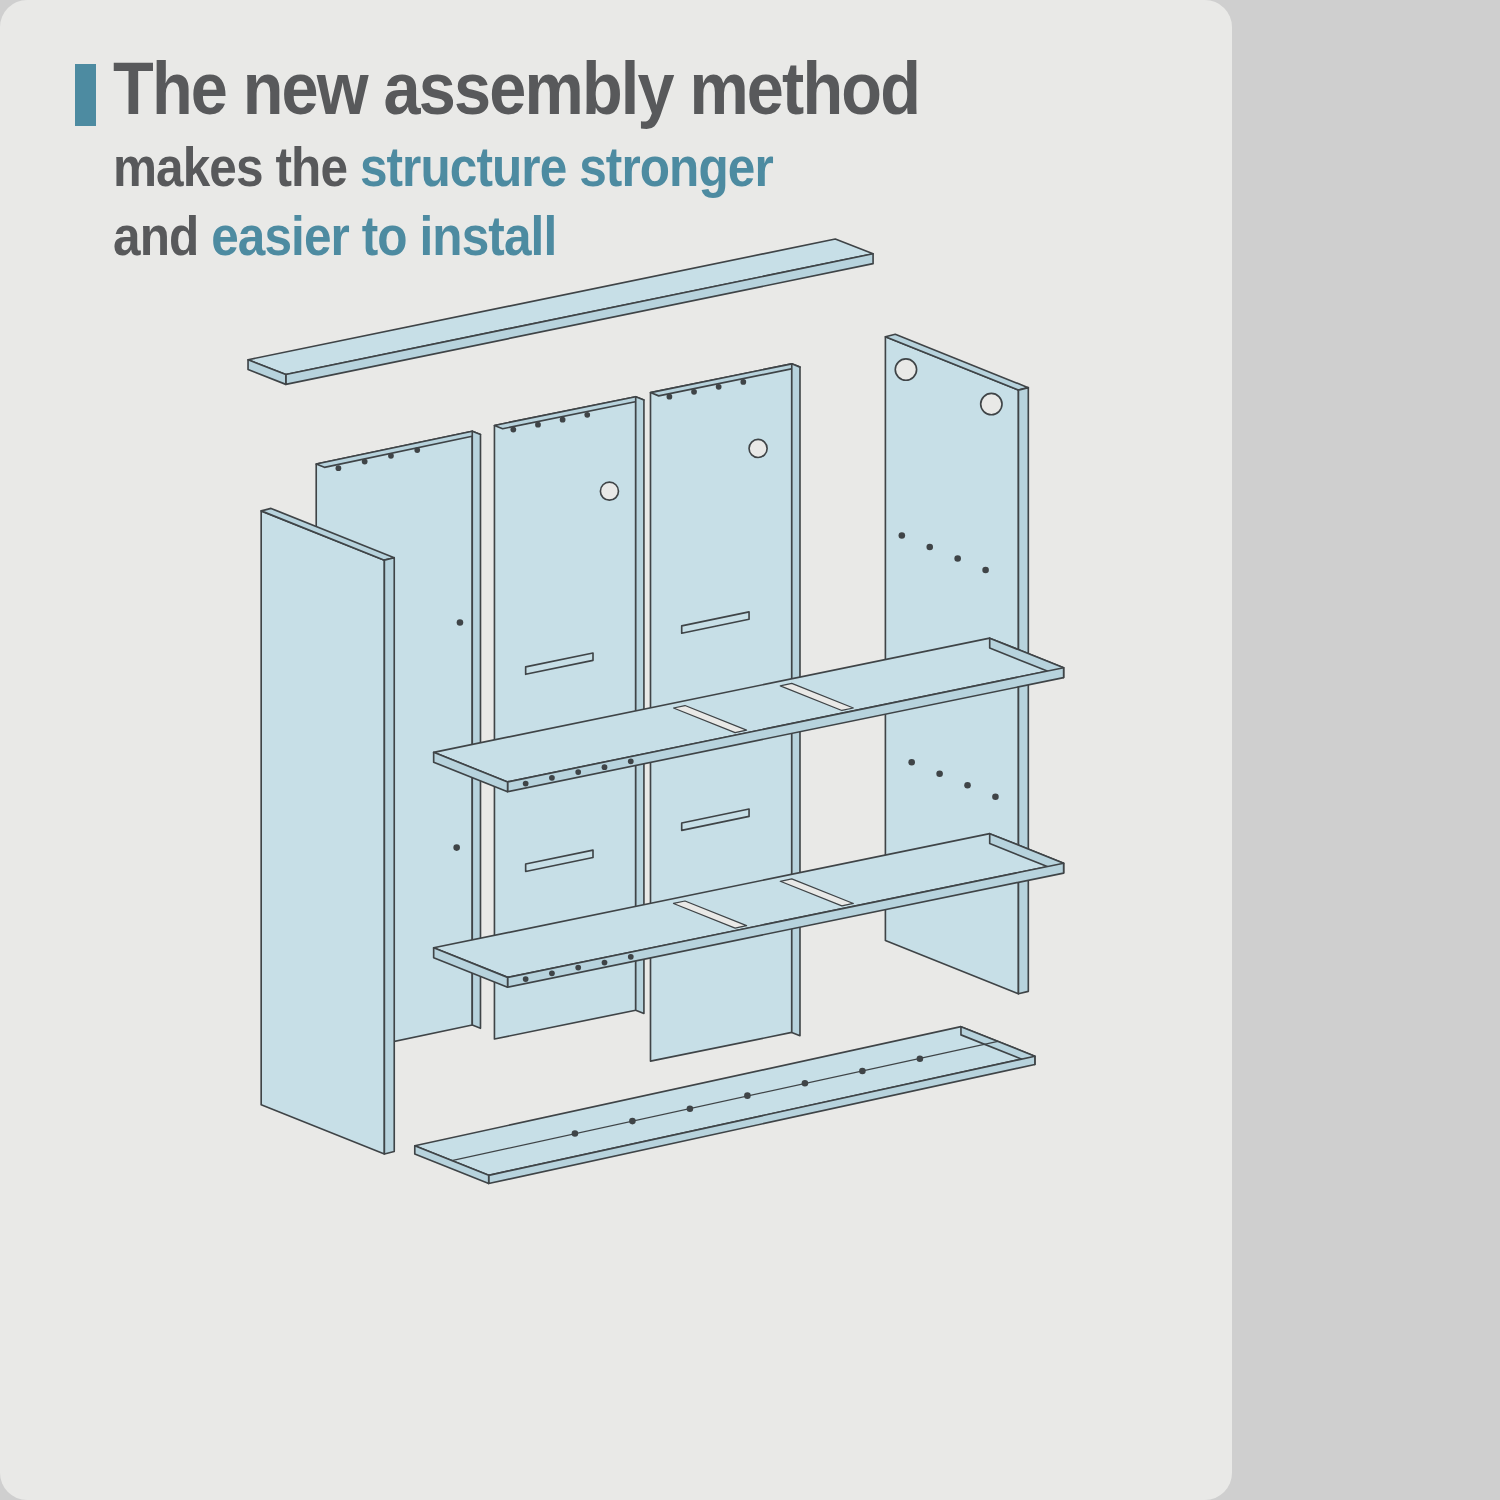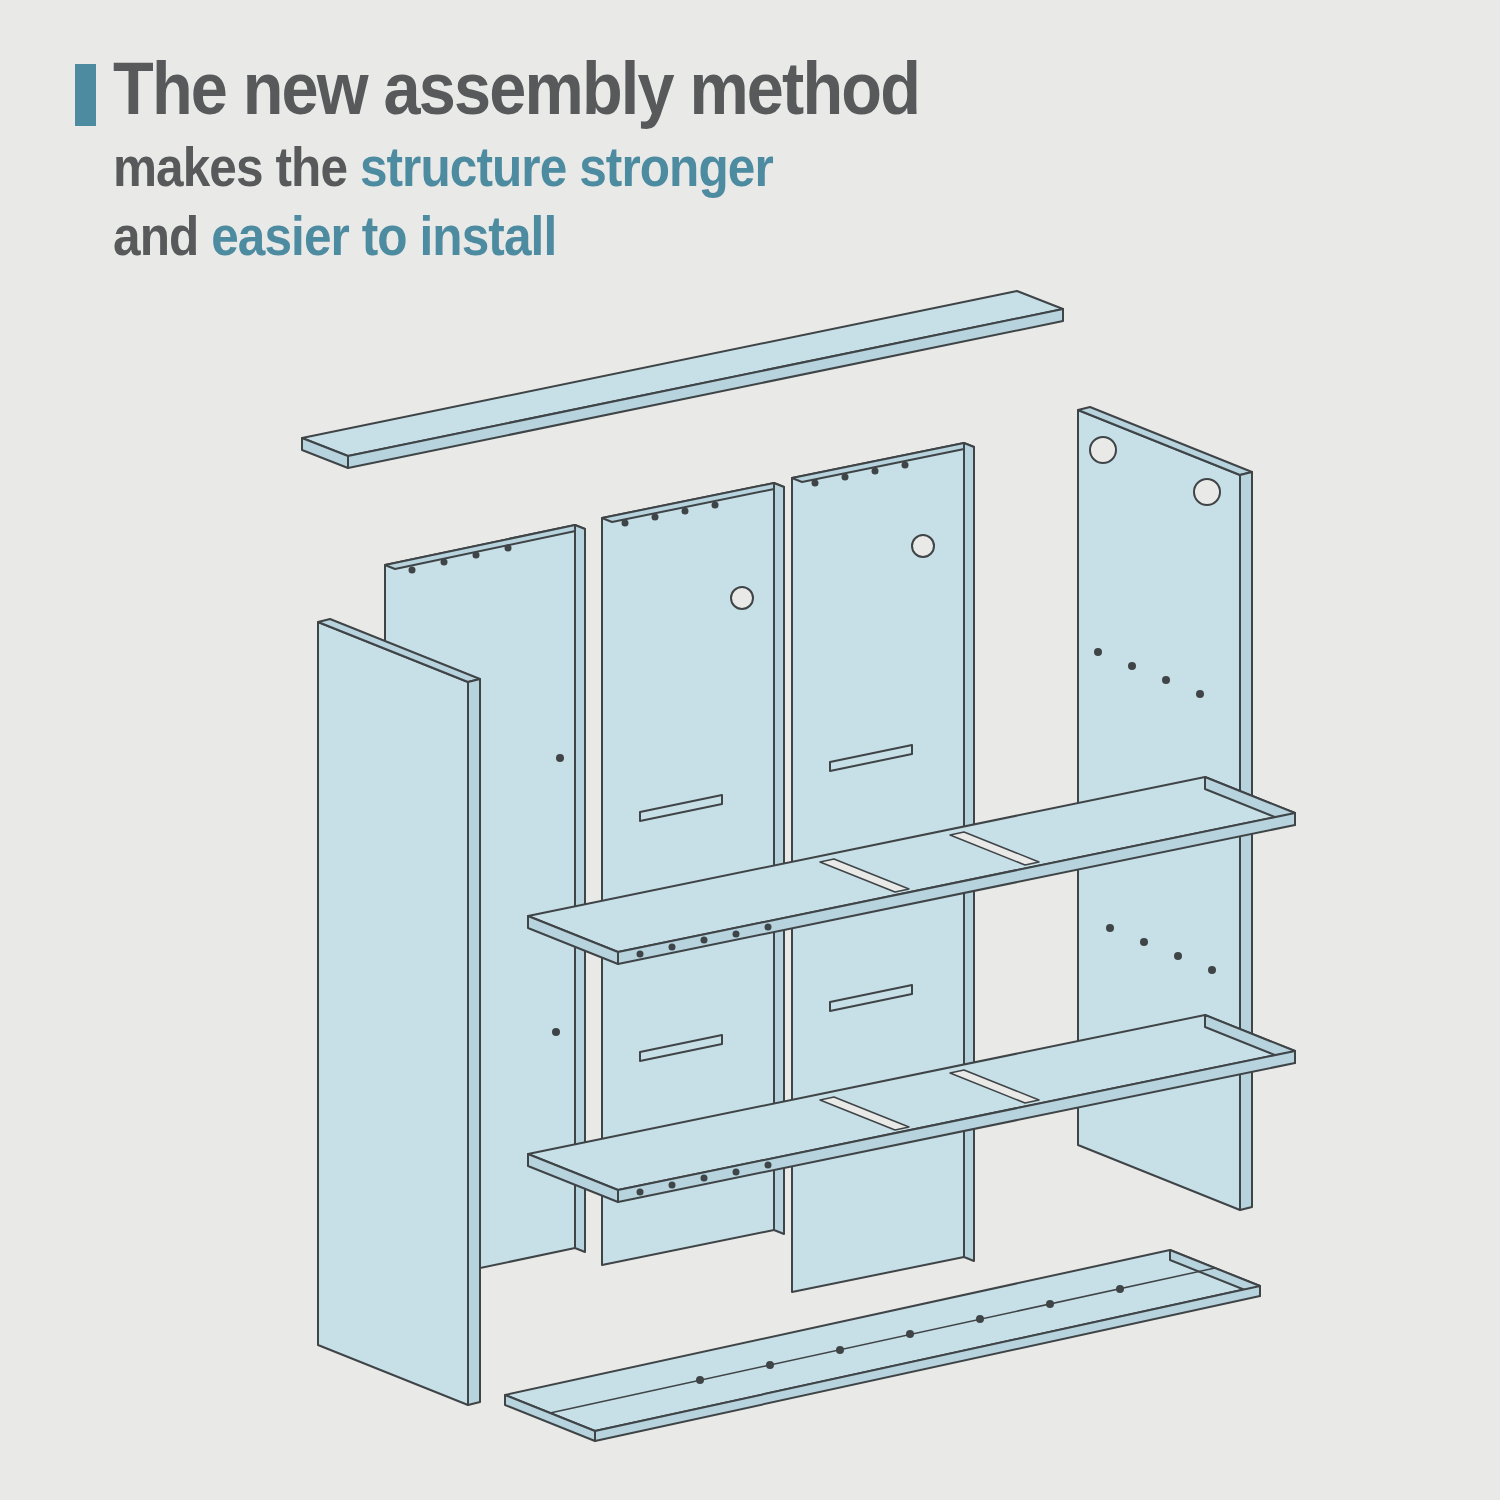--- a/index.html
+++ b/index.html
@@ -6,24 +6,25 @@
     --bg:#e9e9e7;
     --ink:#58595b;
     --accent:#4d8ba1;
     --panel-fill:#c7dfe7;
     --panel-edge:#b7d3dd;
     --line:#3f4447;
   }
   html,body{margin:0;padding:0;background:#cfcfcf;}
   .page{
     position:relative;
-    width:1500px;height:1500px;
+    width:1232px;height:1500px;
     background:var(--bg);
     overflow:hidden;
     font-family:"Liberation Sans", sans-serif;
+    border-radius:27px;
   }
   .header{position:absolute;top:52px;left:75px;z-index:2;}
   .title-row{display:flex;align-items:flex-start;}
   .accent-bar{width:21px;height:62px;background:var(--accent);margin-top:12px;flex:none;}
   .title{
     margin-left:17px;
     font-size:74px;font-weight:700;line-height:1.0;
     color:var(--ink);letter-spacing:-2px;white-space:nowrap;
     transform:scaleX(.90);transform-origin:left top;
   }

